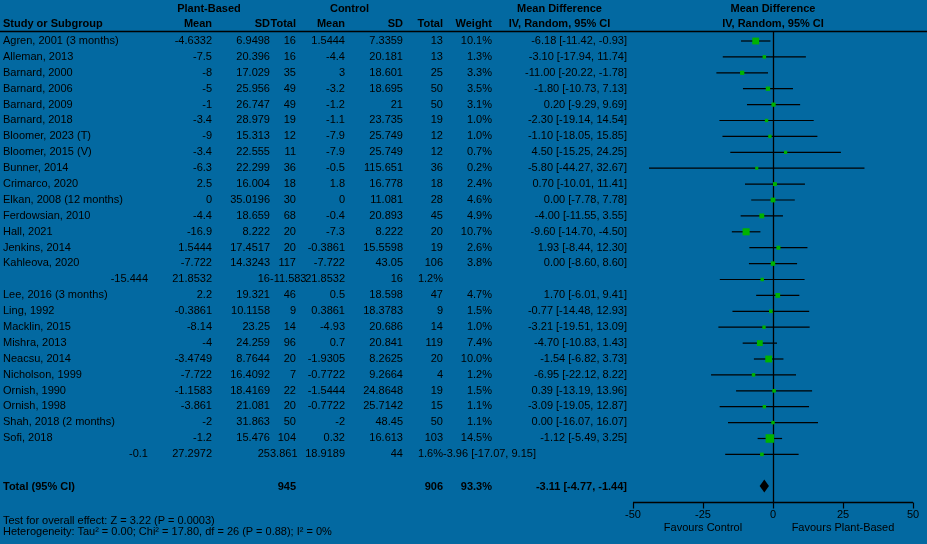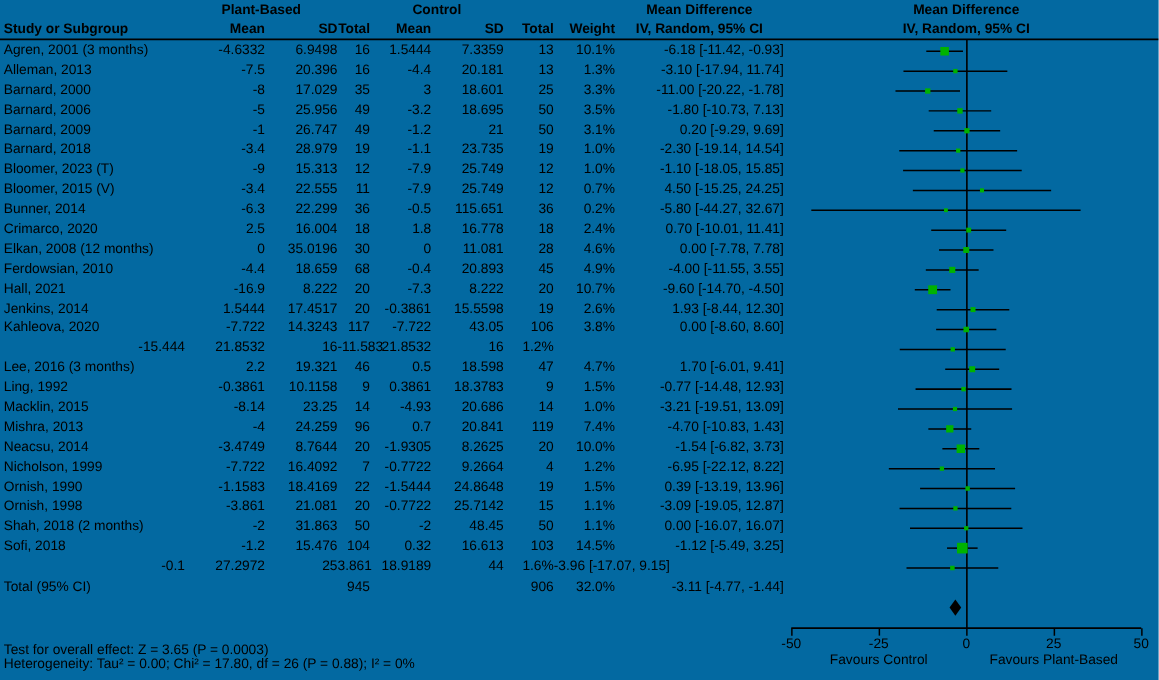--- a/index.html
+++ b/index.html
@@ -7,21 +7,21 @@
          font-family:"Liberation Sans",sans-serif;font-size:11px;color:#000;}
   .grid9{display:grid;grid-template-columns:148px 64px 58px 26px 49px 58px 40px 49px 135px;position:absolute;left:0;width:627px;}
   .hrow{height:15px;line-height:15px;}
   .b{font-weight:bold;}
   .cell{white-space:nowrap;overflow:visible;}
   .l{text-align:left;padding-left:3px;}
   .r{text-align:right;}
   .c{text-align:center;}
   #rows{position:absolute;top:33px;left:0;width:627px;}
   .trow{display:grid;grid-template-columns:148px 64px 58px 26px 49px 58px 40px 49px 135px;height:15.9px;line-height:15.9px;}
-  #totalrow{top:462px;height:16px;line-height:16px;font-weight:normal;}
+  #totalrow{top:478px;height:16px;line-height:16px;font-weight:bold;}
   .foot{position:absolute;left:3px;white-space:nowrap;line-height:14px;}
   #plot-header{position:absolute;left:633px;top:1px;width:280px;text-align:center;font-weight:bold;line-height:15px;}
   svg{position:absolute;left:0;top:0;pointer-events:none;}
   svg text{font-family:"Liberation Sans",sans-serif;font-size:11px;fill:#000;}
 </style>
 </head>
 <body>
 
 <div class="frame">
 
@@ -342,26 +342,26 @@
         <div class="cell r">44</div>
         <div class="cell r">1.6%</div>
         <div class="cell r">-3.96 [-17.07, 9.15]</div>
       </div>
     </div>
 
   <div class="grid9" id="totalrow">
     <div class="cell l" style="grid-column:1">Total (95% CI)</div>
     <div class="cell r" style="grid-column:4">945</div>
     <div class="cell r" style="grid-column:7">906</div>
-    <div class="cell r" style="grid-column:8">32.0%</div>
+    <div class="cell r" style="grid-column:8">93.3%</div>
     <div class="cell r" style="grid-column:9">-3.11 [-4.77, -1.44]</div>
   </div>
 
   <div class="foot" style="top:524px;">Heterogeneity: Tau² = 0.00; Chi² = 17.80, df = 26 (P = 0.88); I² = 0%</div>
-  <div class="foot" style="top:513px;">Test for overall effect: Z = 3.65 (P = 0.0003)</div>
+  <div class="foot" style="top:513px;">Test for overall effect: Z = 3.22 (P = 0.0003)</div>
 
   <svg id="plot" width="927" height="544">
       <line x1="0" y1="31.5" x2="927" y2="31.5" stroke="#000" stroke-width="1.5"></line>
       <line x1="773.5" y1="32" x2="773.5" y2="502.5" stroke="#000" stroke-width="1.3"></line>
       <line x1="741.024" y1="41" x2="770.396" y2="41" stroke="#000000" stroke-width="1.2"></line>
       <rect x="752.277" y="37.581" width="6.838" height="6.838" fill="#00b300"></rect>
       <line x1="722.768" y1="56.9" x2="805.872" y2="56.9" stroke="#000000" stroke-width="1.2"></line>
       <rect x="762.5730000000001" y="55.153" width="3.494" height="3.494" fill="#00b300"></rect>
       <line x1="716.384" y1="72.8" x2="768.016" y2="72.8" stroke="#000000" stroke-width="1.2"></line>
       <rect x="740.0730000000001" y="70.673" width="4.254" height="4.254" fill="#00b300"></rect>

